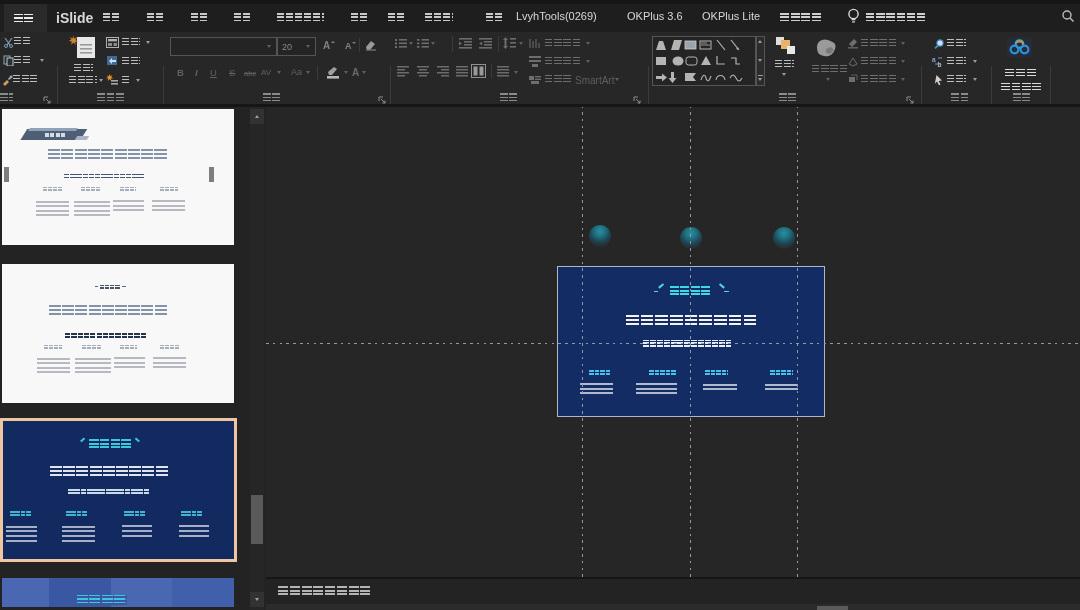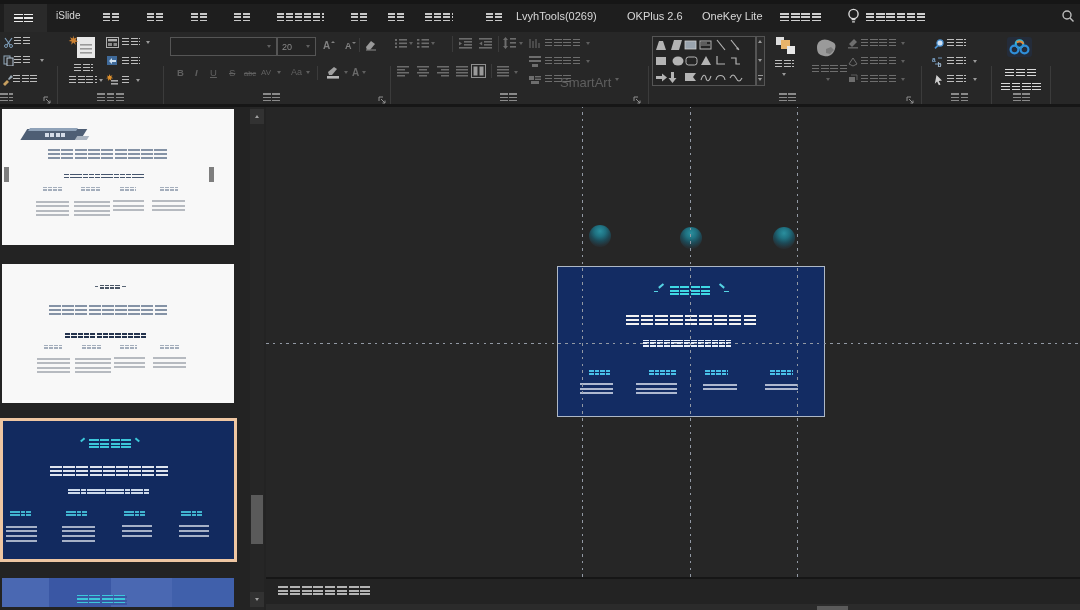--- a/index.html
+++ b/index.html
@@ -10,33 +10,33 @@
 .rt{background-image:repeating-linear-gradient(0deg,#272727 0 1.6px,transparent 1.6px 3px),repeating-linear-gradient(90deg,#bdbdbd 0 7px,transparent 7px 8.6px)}
 .rd{background-image:repeating-linear-gradient(0deg,#272727 0 1.6px,transparent 1.6px 3px),repeating-linear-gradient(90deg,#6e6e6e 0 7.4px,transparent 7.4px 9.25px)}
 .rl{background-image:repeating-linear-gradient(0deg,#272727 0 1.7px,transparent 1.7px 3.2px),repeating-linear-gradient(90deg,#8a8a8a 0 7.6px,transparent 7.6px 9.5px)}
 .sep{width:1px;top:34px;height:66px;background:#3b3b3b}
 </style></head>
 <body>
 
 <div class="a" id="tabbar" style="left:0;top:0;width:1080px;height:32px;background:linear-gradient(#161616 0,#161616 4px,#1e1e1e 4px)">
   <div class="a" style="left:4px;top:4px;width:43px;height:28px;background:#2a2a2a"></div>
   <div class="a tbw" style="left:14px;top:13px;width:21px;height:11px"></div>
-  <div class="a" style="left:56px;top:10px;color:#d8d8d8;font-size:10px;font-weight:normal">iSlide</div>
+  <div class="a" style="left:56px;top:10px;color:#d8d8d8;font-size:14px;font-weight:bold">iSlide</div>
   <div class="a tb" style="left:103px;top:13px;width:18px;height:10px"></div>
   <div class="a tb" style="left:147px;top:13px;width:18px;height:10px"></div>
   <div class="a tb" style="left:191px;top:13px;width:18px;height:10px"></div>
   <div class="a tb" style="left:234px;top:13px;width:18px;height:10px"></div>
   <div class="a tb" style="left:277px;top:13px;width:47px;height:10px"></div>
   <div class="a tb" style="left:351px;top:13px;width:18px;height:10px"></div>
   <div class="a tb" style="left:388px;top:13px;width:18px;height:10px"></div>
   <div class="a tb" style="left:425px;top:13px;width:28px;height:10px"></div>
   <div class="a tb" style="left:486px;top:13px;width:18px;height:10px"></div>
   <div class="a" style="left:516px;top:10px;color:#d8d8d8;font-size:11px">LvyhTools(0269)</div>
-  <div class="a" style="left:627px;top:10px;color:#d8d8d8;font-size:11px">OKPlus 2.6</div>
-  <div class="a" style="left:702px;top:10px;color:#d8d8d8;font-size:11px">OneKey Lite</div>
+  <div class="a" style="left:627px;top:10px;color:#d8d8d8;font-size:11px">OKPlus 3.6</div>
+  <div class="a" style="left:702px;top:10px;color:#d8d8d8;font-size:11px">OKPlus Lite</div>
   <div class="a" style="position:absolute;left:780px;top:13px;width:43px;height:10px;background-image:repeating-linear-gradient(0deg,#1e1e1e 0 1.8px,transparent 1.8px 3.3px),repeating-linear-gradient(90deg,#cfcfcf 0 8.8px,transparent 8.8px 10.75px)"></div>
   <svg class="a" style="left:846px;top:7px" width="15" height="18" viewBox="0 0 15 18">
       <circle cx="7.5" cy="7" r="4.6" fill="none" stroke="#d8d8d8" stroke-width="1.4"></circle>
       <path d="M5.6 12.6h3.8M6.1 14.8h2.8" stroke="#d8d8d8" stroke-width="1.3"></path>
     </svg>
   <div class="a" style="position:absolute;left:866px;top:13px;width:61px;height:10px;background-image:repeating-linear-gradient(0deg,#1e1e1e 0 1.8px,transparent 1.8px 3.3px),repeating-linear-gradient(90deg,#cfcfcf 0 8.4px,transparent 8.4px 10.2px)"></div>
   <svg class="a" style="left:1061px;top:9px" width="14" height="14" viewBox="0 0 14 14">
       <circle cx="6" cy="6" r="4" fill="none" stroke="#bdbdbd" stroke-width="1.4"></circle>
       <path d="M9 9l3.5 3.5" stroke="#bdbdbd" stroke-width="1.4"></path>
     </svg>
@@ -257,21 +257,21 @@
   <div class="a dnd dn" style="left:586px;top:28px"></div>
   <svg class="a" style="left:529px;top:42px" width="12" height="11" viewBox="0 0 12 11">
       <g fill="#6e6e6e">
         <rect x="0" y="2" width="5" height="4"></rect>
         <rect x="6" y="2" width="6" height="1.4"></rect>
         <rect x="6" y="4.6" width="6" height="1.4"></rect>
         <rect x="2" y="7" width="8" height="3"></rect>
       </g>
     </svg>
   <div class="a rd" style="left:545px;top:43px;width:27px;height:9px"></div>
-  <div class="a" style="left:560px;top:43px;font-size:13px;color:#5f5f5f">SmartArt</div>
+  <div class="a" style="left:575px;top:43px;font-size:10px;color:#5f5f5f">SmartArt</div>
   <div class="a dnd dn" style="left:615px;top:46px"></div>
   <svg class="a" style="left:633px;top:64px" width="9" height="9" viewBox="0 0 9 9">
       <path d="M1 1h4M1 1v4" stroke="#8f8f8f"></path>
       <path d="M3 3l4 4M7 7v-2.5M7 7h-2.5" stroke="#8f8f8f"></path>
     </svg>
   
   <div class="a" style="left:652px;top:4px;width:104px;height:50px;background:#242424;border:1px solid #555;box-sizing:border-box"></div>
   <svg class="a" style="left:654px;top:6px" width="100" height="46" viewBox="0 0 100 46">
     <g fill="#b4b4b4" stroke="#b4b4b4">
       <path d="M2 12l3-9h4l3 9z" stroke="none"></path>

